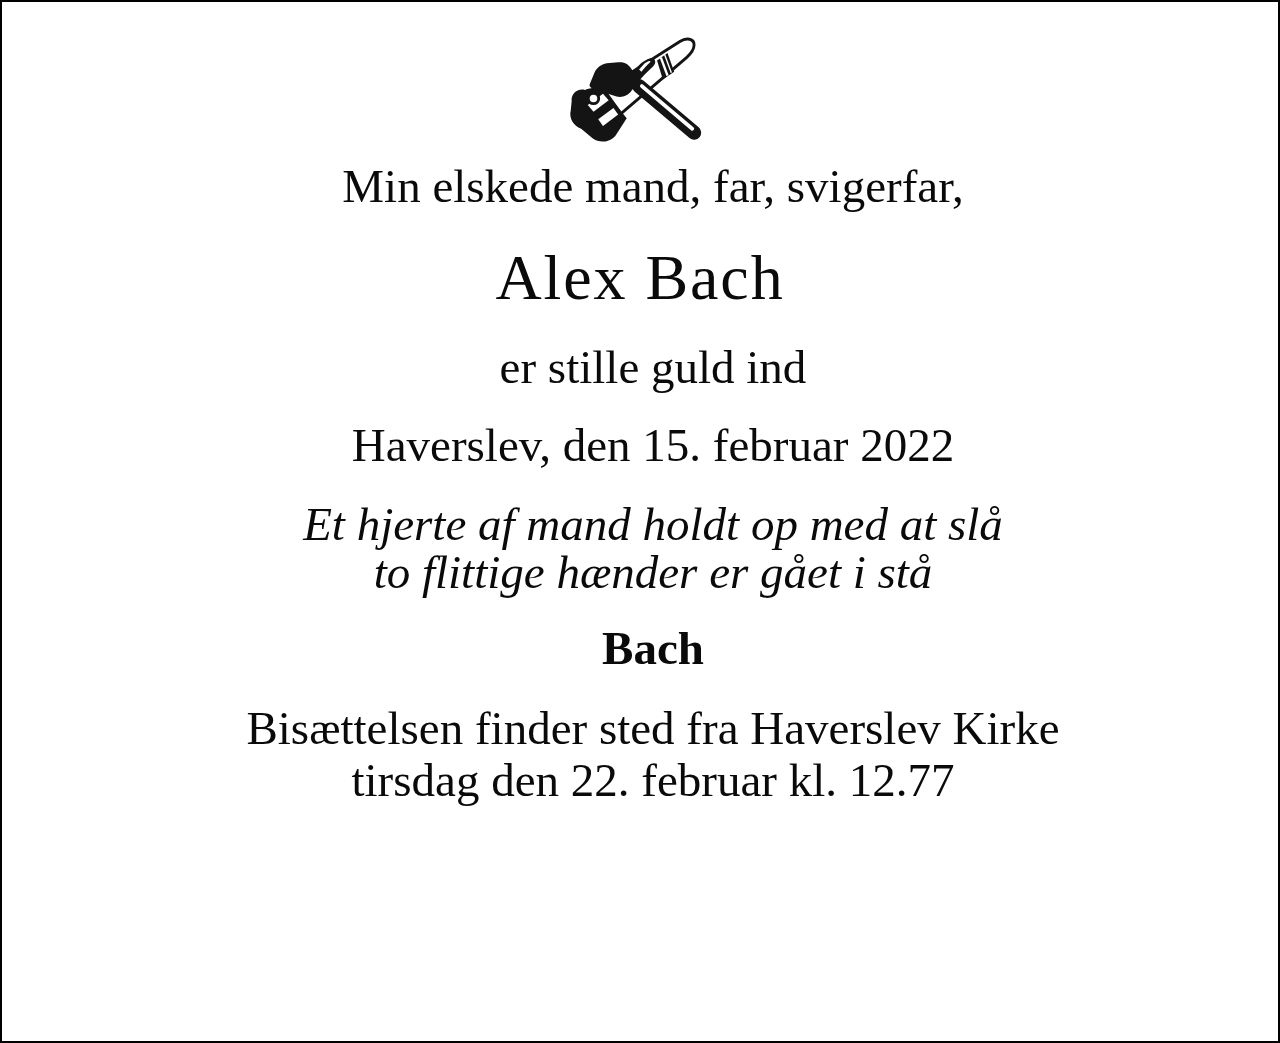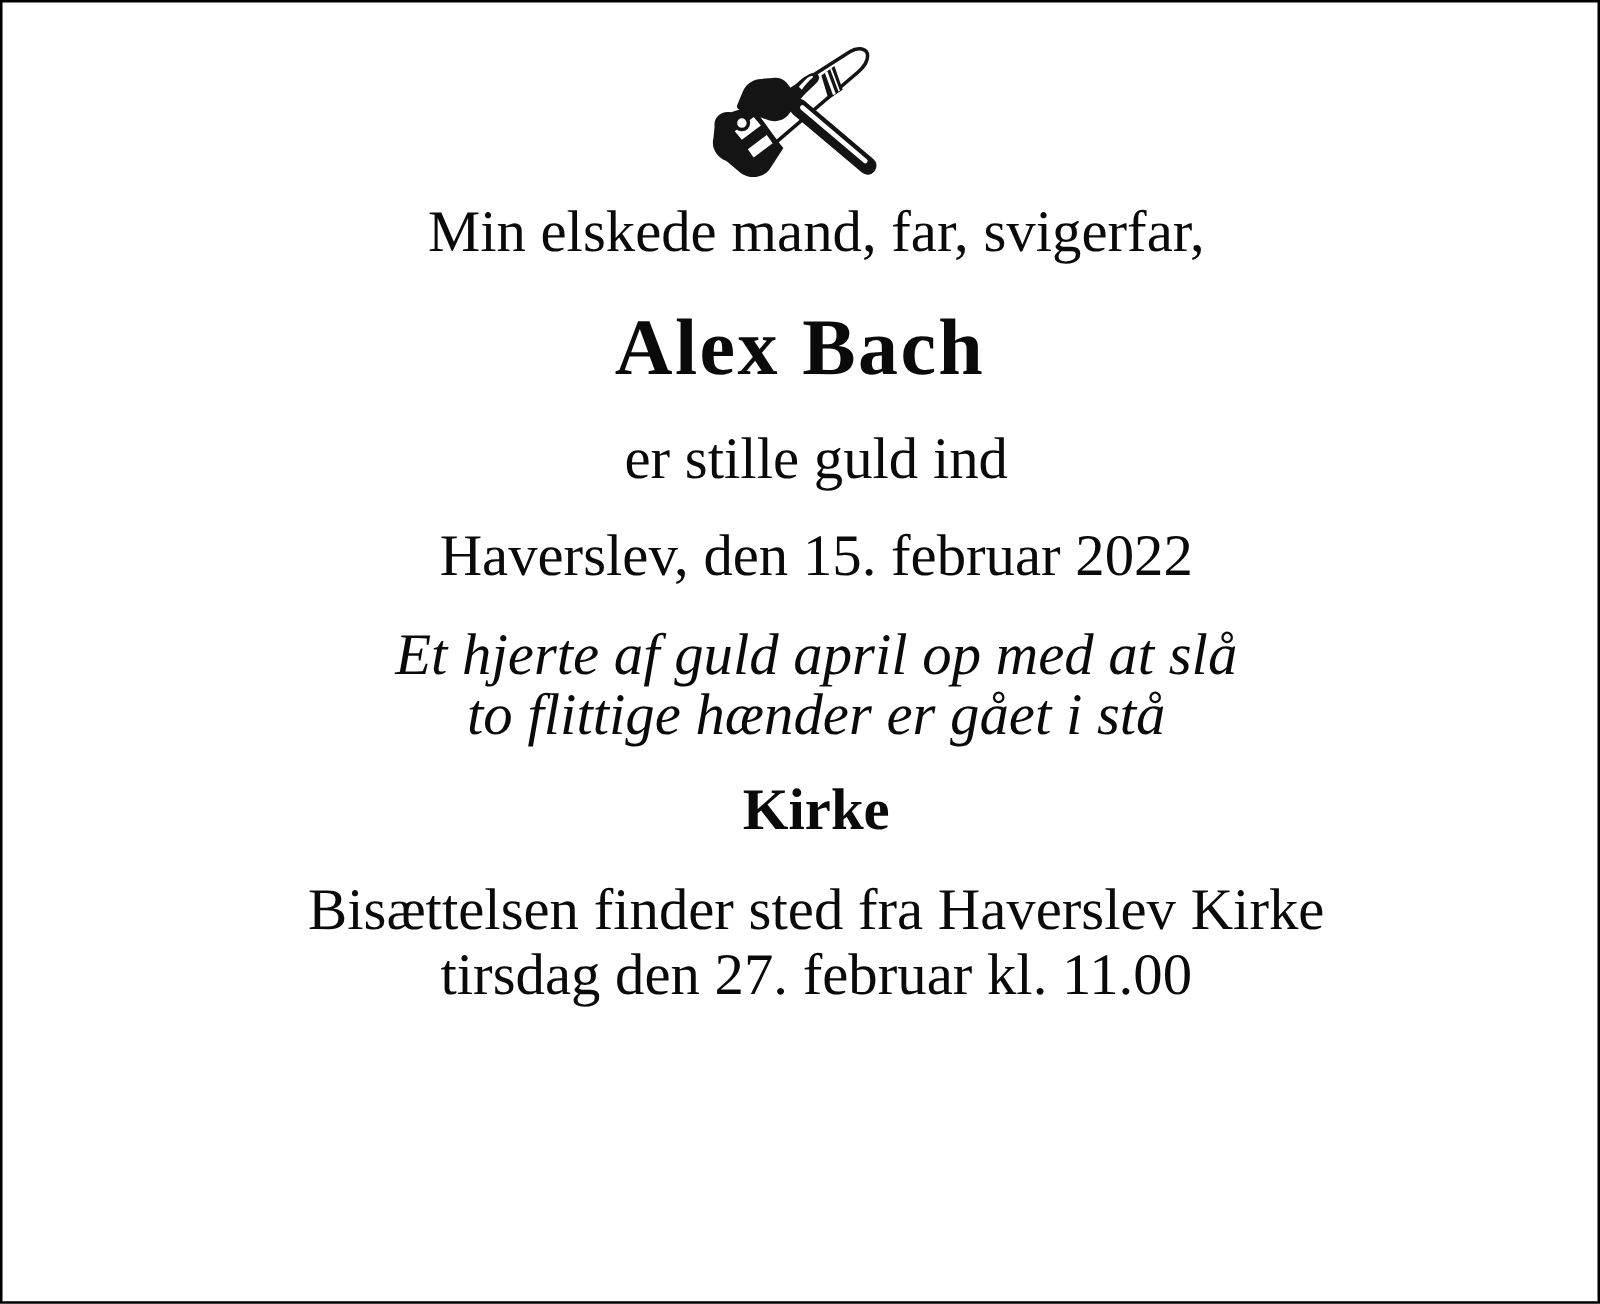--- a/index.html
+++ b/index.html
@@ -29,21 +29,21 @@
     font-size: 47px;
     line-height: 52px;
     margin-top: 26px;
     white-space: nowrap;
     padding-left: 26px;
   }
   .intro { margin-top: 16px; }
   .name {
     font-size: 64px;
     line-height: 74px;
-    font-weight: bold;
+    font-weight: normal;
     letter-spacing: 0.03em;
     margin: 29px 0 0 0;
   }
   .verse {
     font-style: italic;
     line-height: 48px;
     margin-top: 29px;
   }
   .signature {
     font-weight: bold;
@@ -84,26 +84,26 @@
   </p>
 
   <p class="name">Alex Bach</p>
 
 
   <p class="line">er stille guld ind</p>
 
   <p class="line">Haverslev, den 15. februar 2022</p>
 
   <p class="line verse">
-    <span>Et hjerte af guld april op med at slå</span><br>
+    <span>Et hjerte af mand holdt op med at slå</span><br>
     <span>to flittige hænder er gået i stå</span>
   </p>
 
   <p class="line signature">
-    <span>Kirke</span><br>
+    <span>Bach</span><br>
   </p>
 
   <p class="line ceremony">
     <span>Bisættelsen finder sted fra Haverslev Kirke</span><br>
-    <span>tirsdag den 27. februar kl. 11.00</span>
+    <span>tirsdag den 22. februar kl. 12.77</span>
   </p>
 
 </div>
 
 </body></html>

